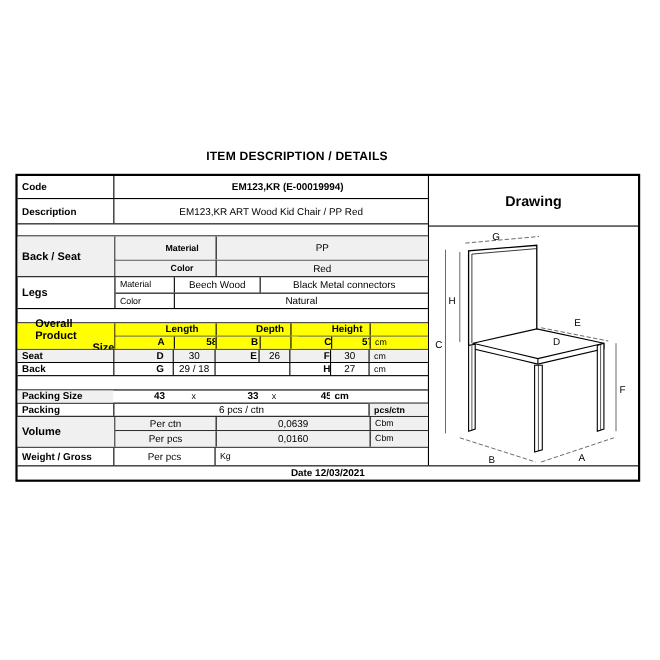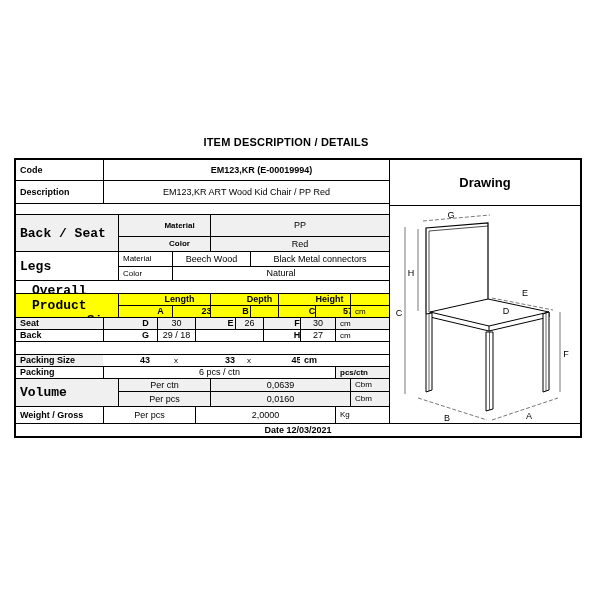--- a/index.html
+++ b/index.html
@@ -2,35 +2,35 @@
 <html><head>
 <meta charset="utf-8">
 <style>
   * { margin:0; padding:0; box-sizing:border-box; }
   html,body { background:#fff; }
   .page {
     position:relative; width:600px; height:600px; background:#ffffff;
     font-family:"Liberation Sans", sans-serif; color:#000;
   }
   .doc-title {
-    position:absolute; top:136px; left:16px; width:540px;
+    position:absolute; top:136px; left:0; width:540px;
     text-align:center; font-weight:bold; font-size:11px; letter-spacing:.2px;
   }
   .spec {
     position:absolute; left:14px; top:158px; width:568px; height:280px;
     border:2px solid #000; display:flex; flex-direction:column; background:#fff;
   }
   .body { display:flex; flex:1; min-height:0; }
   .left  { width:374px; border-right:1px solid #000; display:flex; flex-direction:column; }
   .right { flex:1; display:flex; flex-direction:column; }
 
   .row { display:grid; border-bottom:1px solid #000; font-size:9px; line-height:1; }
   .row:last-child { border-bottom:none; }
   .section { display:flex; border-bottom:1px solid #000; }
-  .sec-label { width:103px; border-right:1px solid #000; display:flex; flex-direction:column; justify-content:center; padding-left:4px; font-weight:bold; font-size:13px;font-family:Liberation Mono, monospace; }
+  .sec-label { width:89px; border-right:1px solid #000; display:flex; flex-direction:column; justify-content:center; padding-left:4px; font-weight:bold; font-size:10px; }
   .sec-rows { flex:1; display:flex; flex-direction:column; }
   .srow { display:grid; font-size:9px; line-height:1; }
 
   .cell { display:flex; align-items:center; justify-content:center; border-left:1px solid #000; padding:0 2px; overflow:hidden; }
   .cell.first { border-left:none; }
   .cell.la { justify-content:flex-start; padding-left:4px; }
   .cell.nb { border-left:none; }
   .b { font-weight:bold;padding-left:32px; }
   .sm { font-size:8px; }
   .gray { background:#f0f0f0; }
@@ -126,21 +126,21 @@
           </div>
           <div class="sec-rows">
             <div class="srow sg-yh1 bb" style="height:12px">
               <div class="cell first yellow b">Length</div>
               <div class="cell yellow b">Depth</div>
               <div class="cell yellow b">Height</div>
               <div class="cell yellow"></div>
             </div>
             <div class="srow sg-yh2" style="height:11px">
               <div class="cell first yellow b">A</div>
-              <div class="cell yellow b">23</div>
+              <div class="cell yellow b">58</div>
               <div class="cell yellow b">B</div>
               <div class="cell yellow b">34</div>
               <div class="cell yellow b">C</div>
               <div class="cell yellow b">57</div>
               <div class="cell yellow la sm">cm</div>
             </div>
           </div>
         </div>
 
         <div class="row g-size" style="height:12px">
@@ -195,21 +195,20 @@
               <div class="cell first gray">Per pcs</div>
               <div class="cell gray">0,0160</div>
               <div class="cell la sm gray">Cbm</div>
             </div>
           </div>
         </div>
 
         <div class="row g-weight" style="height:16px">
           <div class="cell first la b">Weight / Gross</div>
           <div class="cell">Per pcs</div>
-          <div class="cell">2,0000</div>
           <div class="cell la sm">Kg</div>
         </div>
       </div>
 
       <div class="right">
         <div class="drawing-header">Drawing</div>
         <div class="drawing-area">
           <svg viewBox="0 0 190 217" preserveAspectRatio="none">
 
             <line x1="33" y1="15" x2="100" y2="9" stroke="#555" stroke-width="0.8" stroke-dasharray="4,2"></line>

